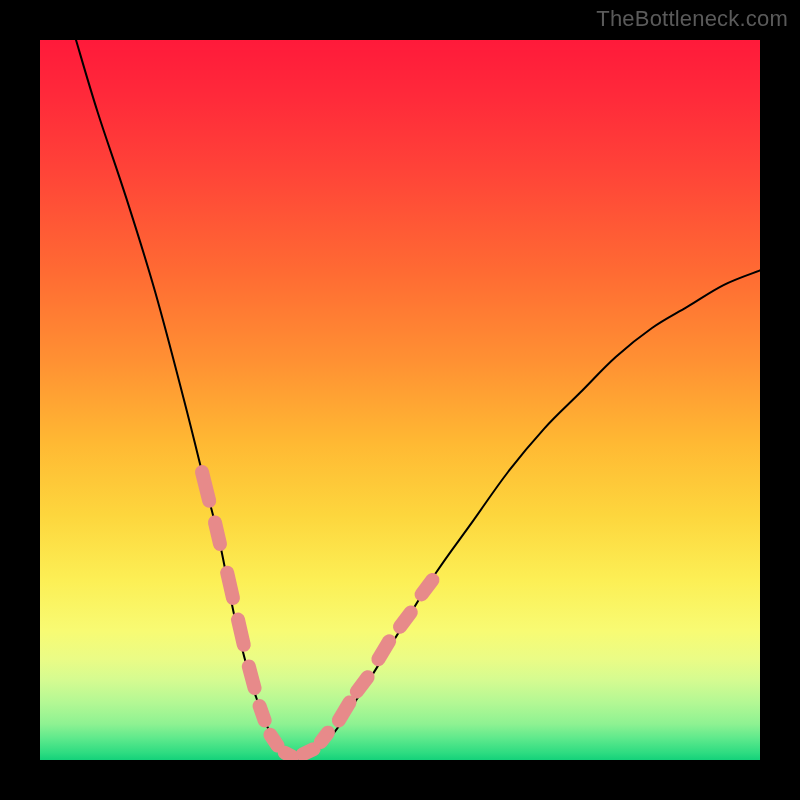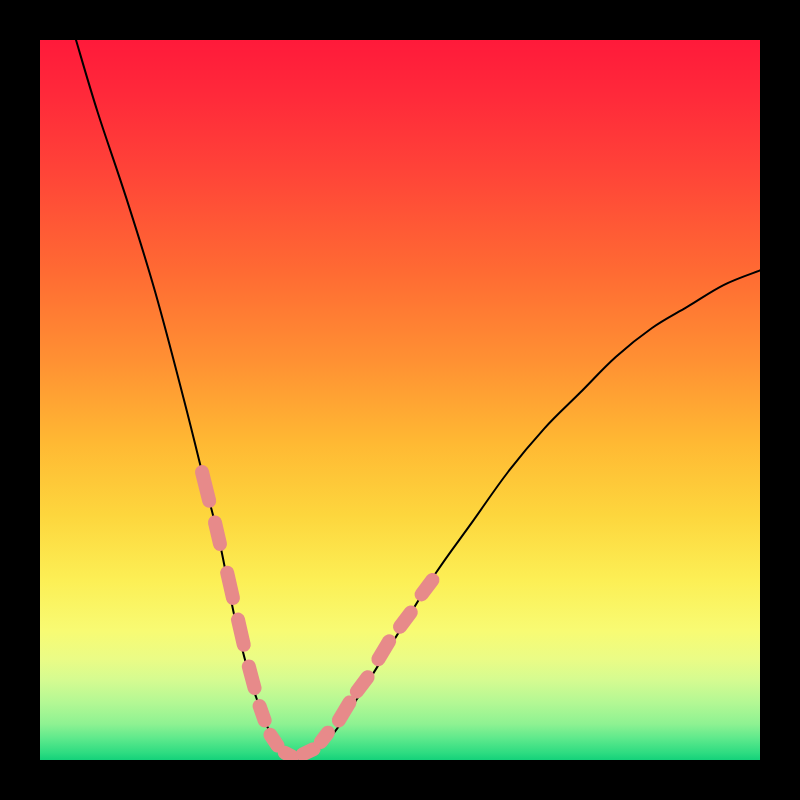--- a/index.html
+++ b/index.html
@@ -59,20 +59,21 @@
     left: 0;
     top: 0;
     width: 720px;
     height: 720px;
   }
 </style>
 </head>
 <body>
 
 <div class="frame">
+  <div class="attribution">TheBottleneck.com</div>
   <div class="plot-area">
     <svg class="curve" viewBox="0 0 720 720">
       <g id="curve-group">
           <path d="M 36.00 0.00 C 39.89 12.96, 48.53 43.49, 57.60 72.00 C 66.67 100.51, 76.03 126.00, 86.40 158.40 C 96.77 190.80, 104.83 215.71, 115.20 252.00 C 125.57 288.29, 134.93 325.01, 144.00 360.00 C 153.07 394.99, 159.12 420.48, 165.60 446.40 C 172.08 472.32, 174.82 480.67, 180.00 504.00 C 185.18 527.33, 189.22 552.67, 194.40 576.00 C 199.58 599.33, 203.62 615.46, 208.80 633.60 C 213.98 651.74, 218.02 663.84, 223.20 676.80 C 228.38 689.76, 232.42 698.47, 237.60 705.60 C 242.78 712.73, 245.52 715.10, 252.00 716.40 C 258.48 717.70, 265.82 717.34, 273.60 712.80 C 281.38 708.26, 286.13 702.86, 295.20 691.20 C 304.27 679.54, 312.34 666.14, 324.00 648.00 C 335.66 629.86, 347.04 611.14, 360.00 590.40 C 372.96 569.66, 383.04 552.24, 396.00 532.80 C 408.96 513.36, 419.04 500.54, 432.00 482.40 C 444.96 464.26, 455.04 448.85, 468.00 432.00 C 480.96 415.15, 491.04 403.06, 504.00 388.80 C 516.96 374.54, 527.04 365.76, 540.00 352.80 C 552.96 339.84, 563.04 328.46, 576.00 316.80 C 588.96 305.14, 599.04 297.07, 612.00 288.00 C 624.96 278.93, 635.04 274.18, 648.00 266.40 C 660.96 258.62, 671.04 251.28, 684.00 244.80 C 696.96 238.32, 713.52 232.99, 720.00 230.40" fill="none" stroke="#000000" stroke-width="2" stroke-linecap="round"></path>
         </g>
       <g id="marker-group">
           <line x1="162.00" y1="432.00" x2="169.20" y2="460.80" stroke="#e78a8a" stroke-width="14" stroke-linecap="round"></line>
           <line x1="174.96" y1="482.40" x2="180.00" y2="504.00" stroke="#e78a8a" stroke-width="14" stroke-linecap="round"></line>
           <line x1="187.20" y1="532.80" x2="192.96" y2="558.00" stroke="#e78a8a" stroke-width="14" stroke-linecap="round"></line>
           <line x1="198.00" y1="579.60" x2="203.76" y2="604.80" stroke="#e78a8a" stroke-width="14" stroke-linecap="round"></line>

